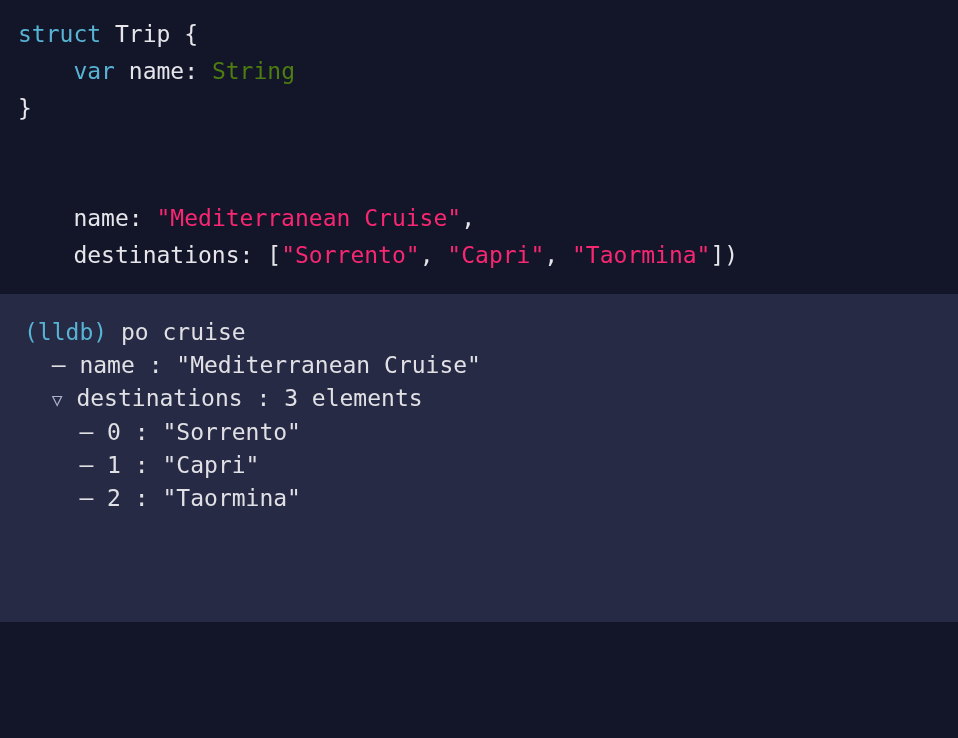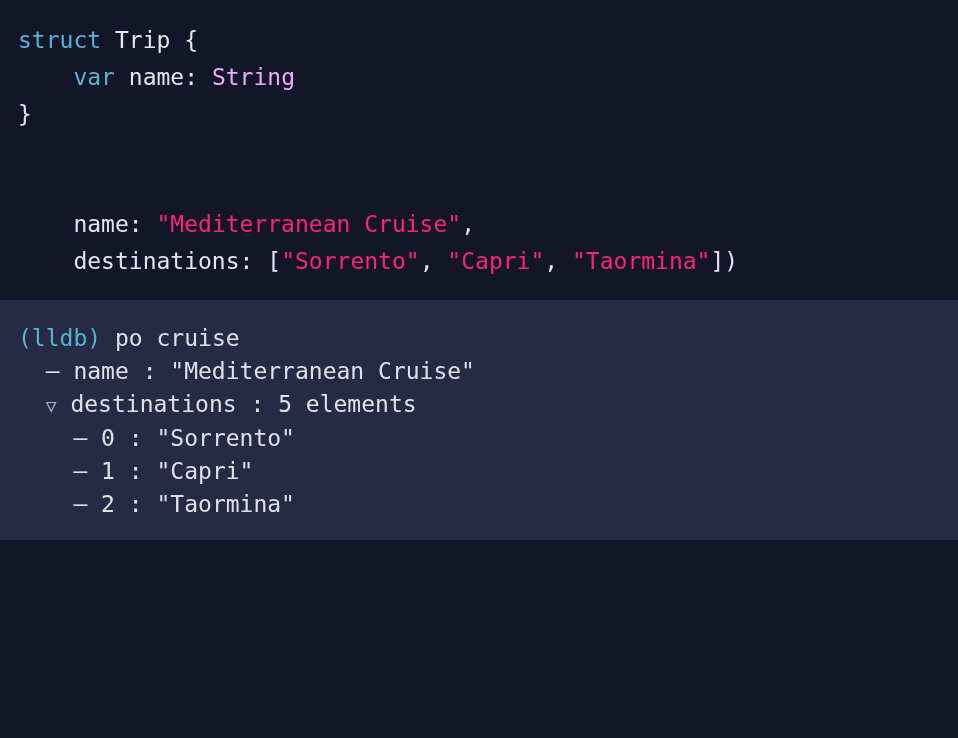--- a/index.html
+++ b/index.html
@@ -8,32 +8,32 @@
     height: 738px;
     font-family: "SF Mono", Menlo, Monaco, Consolas, monospace;
     font-size: 23px;
     line-height: 1.6;
     background: #131629;
     color: #e0e0e5;
     overflow: hidden;
   }
   .editor {
     background: #131629;
-    padding: 22px 18px 20px 18px;
+    padding: 16px 18px 20px 18px;
   }
   .console {
     background: #272a45;
-    padding: 22px 18px 18px 18px;
+    padding: 22px 18px 18px 24px;
     color: #e0e0e5;
-    height: 240px;
+    height: 328px;
   }
   .line { white-space: pre; }
   .kw-decl   { color: #58b4d4; }  
   .identDef  { color: #e5e5ea; }  
-  .typeRef   { color: #f0abfc; }
+  .typeRef   { color: #4d7c0f; }
   .brace     { color: #e5e5ea; }
   .punct     { color: #e5e5ea; }
   .colon     { color: #e5e5ea; }
   .stringLit { color: #f92672; }  
   .funcCall  { color: #a6e22e; }
   .paramName { color: #e5e5ea; }
 
   .prompt    { color: #58b4d4; }
   .tri       { color: #aeb1c7; font-size: 18px; display:inline-block; vertical-align: middle; }
   .cLine { white-space: pre; line-height: 1.45; }
@@ -57,18 +57,18 @@
 
   <div class="line">    <span class="paramName">destinations</span><span class="punct">:</span> <span class="punct">[</span><span class="stringLit">"Sorrento"</span><span class="punct">,</span> <span class="stringLit">"Capri"</span><span class="punct">,</span> <span class="stringLit">"Taormina"</span><span class="punct">]</span><span class="punct">)</span></div>
 </div>
 
 <div class="console">
   <div class="cLine"><span class="prompt">(lldb)</span> <span>po cruise</span></div>
 
 
   <div class="cLine">  – <span>name</span> : <span>"Mediterranean Cruise"</span></div>
 
-  <div class="cLine">  <span class="tri">▽</span> <span>destinations</span> : <span>5 elements</span></div>
+  <div class="cLine">  <span class="tri">▽</span> <span>destinations</span> : <span>3 elements</span></div>
 
   <div class="cLine">    – <span>0</span> : <span>"Sorrento"</span></div>
   <div class="cLine">    – <span>1</span> : <span>"Capri"</span></div>
   <div class="cLine">    – <span>2</span> : <span>"Taormina"</span></div>
 </div>
 
 </body></html>

